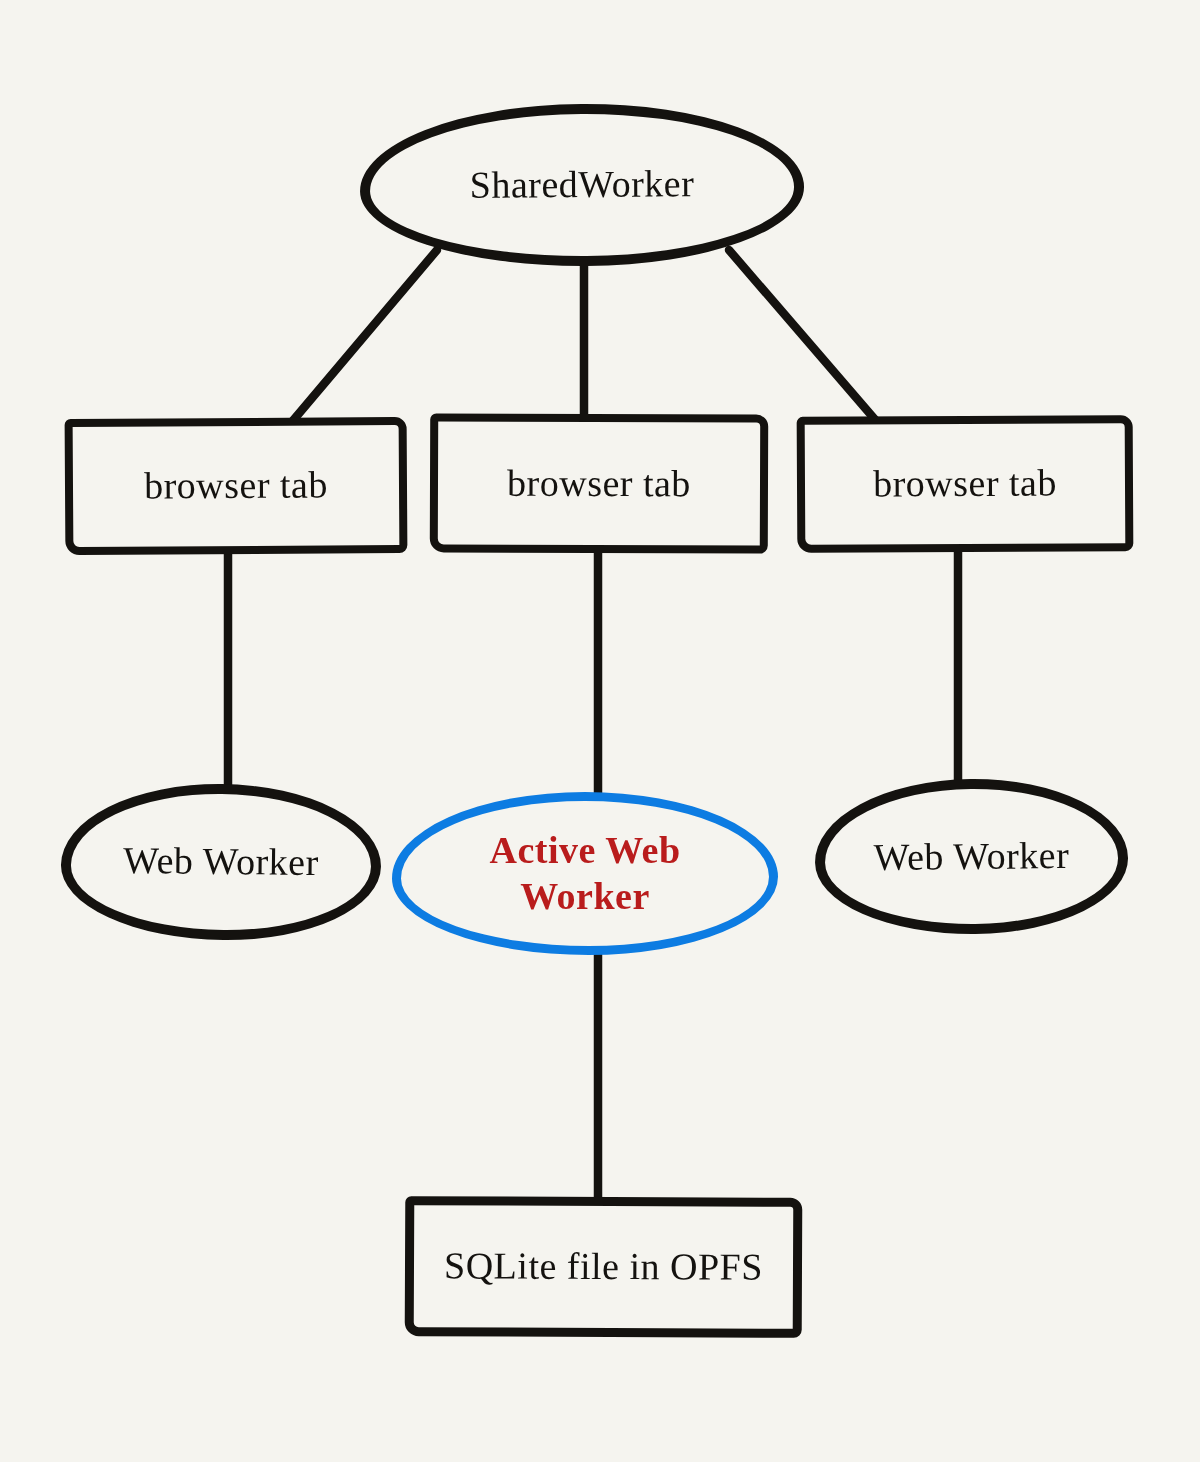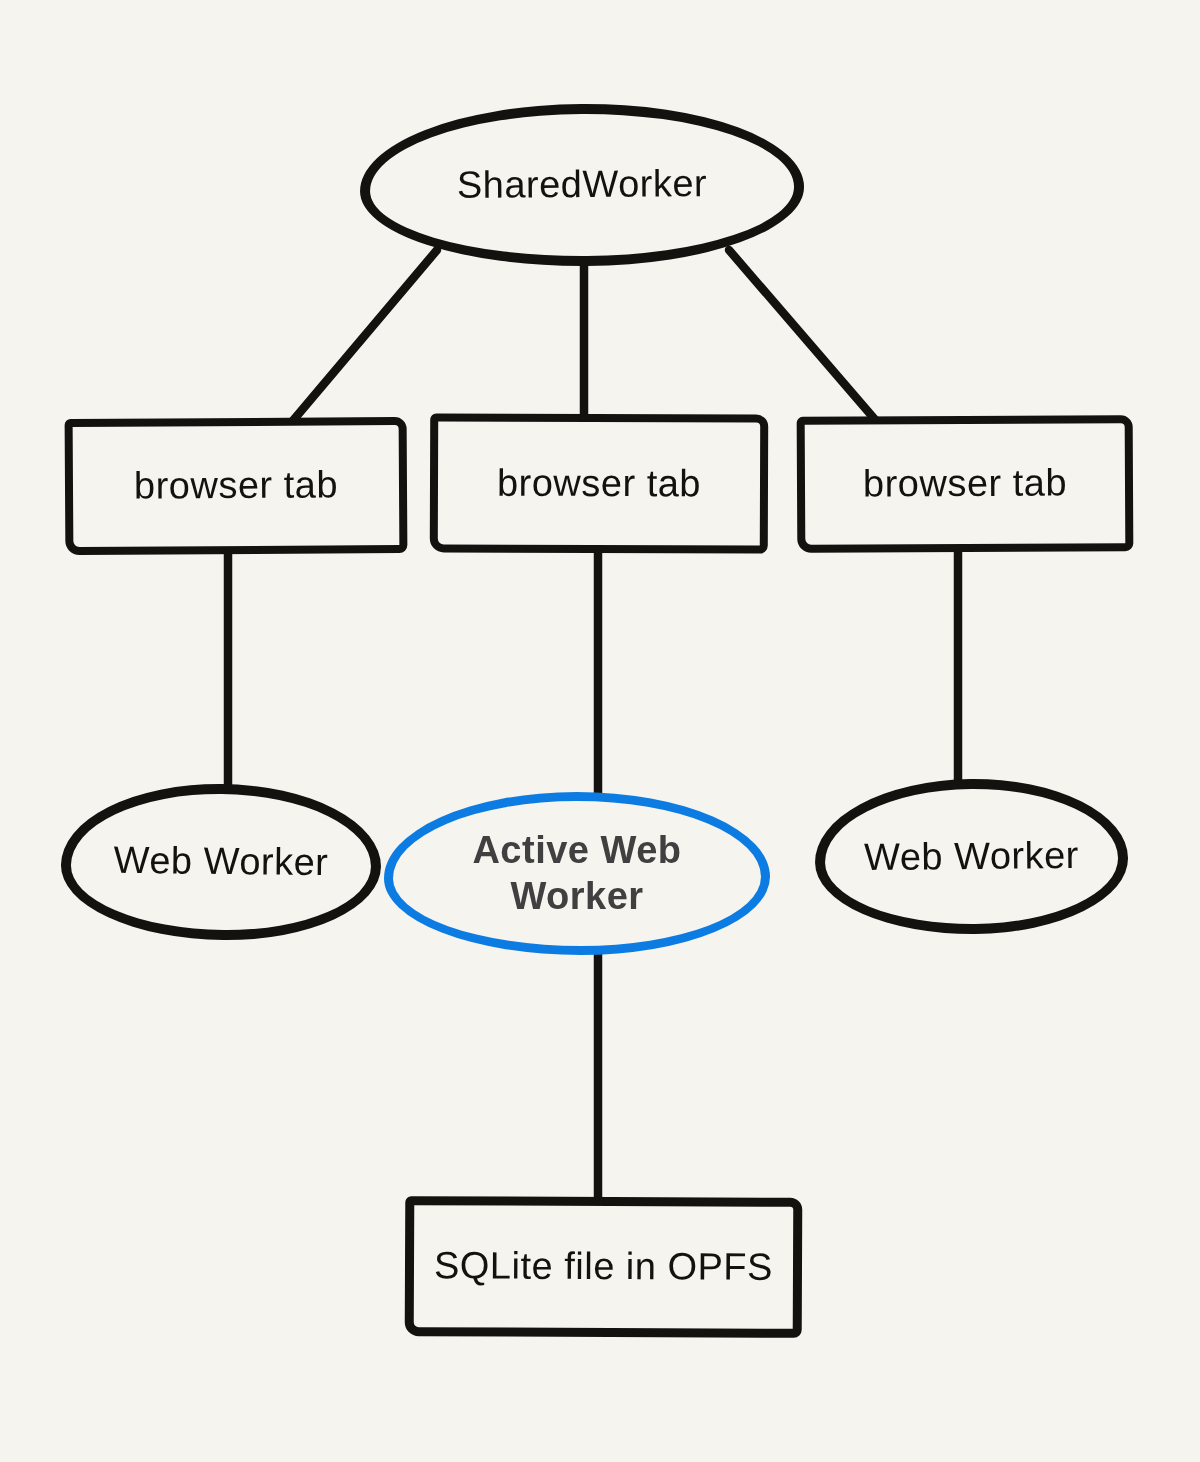--- a/index.html
+++ b/index.html
@@ -6,21 +6,21 @@
     margin: 0;
     padding: 0;
     background: #f5f4ef;
   }
   .canvas {
     position: relative;
     width: 1200px;
     height: 1350px;
     background: #f5f4ef;
     overflow: hidden;
-    font-family: Liberation Sans, sans-serif;
+    font-family: Liberation Serif, serif;
     color: #14120f;
   }
   .edges {
     position: absolute;
     top: 0;
     left: 0;
     width: 1200px;
     height: 1462px;
     z-index: 1;
   }
@@ -60,24 +60,24 @@
   }
   .node-tab3 {
     left: 797px; top: 416px; width: 336px; height: 136px;
     transform: rotate(-0.3deg);
   }
   .node-worker-left {
     left: 61px; top: 784px; width: 320px; height: 156px;
     transform: rotate(0.6deg);
   }
   .node-worker-active {
-    left: 384px; top: 792px; width: 386px; height: 163px;
+    left: 392px; top: 792px; width: 386px; height: 163px;
     border-color: #0d7ce2;
     border-width: 9px;
-    color: #404040;
+    color: #b91c1c;
     font-weight: 700;
   }
   .node-worker-active .label { max-width: 272px; }
   .node-worker-right {
     left: 815px; top: 779px; width: 313px; height: 155px;
     transform: rotate(-0.6deg);
   }
   .node-sqlite {
     left: 405px; top: 1197px; width: 397px; height: 140px;
     border-width: 9px;

